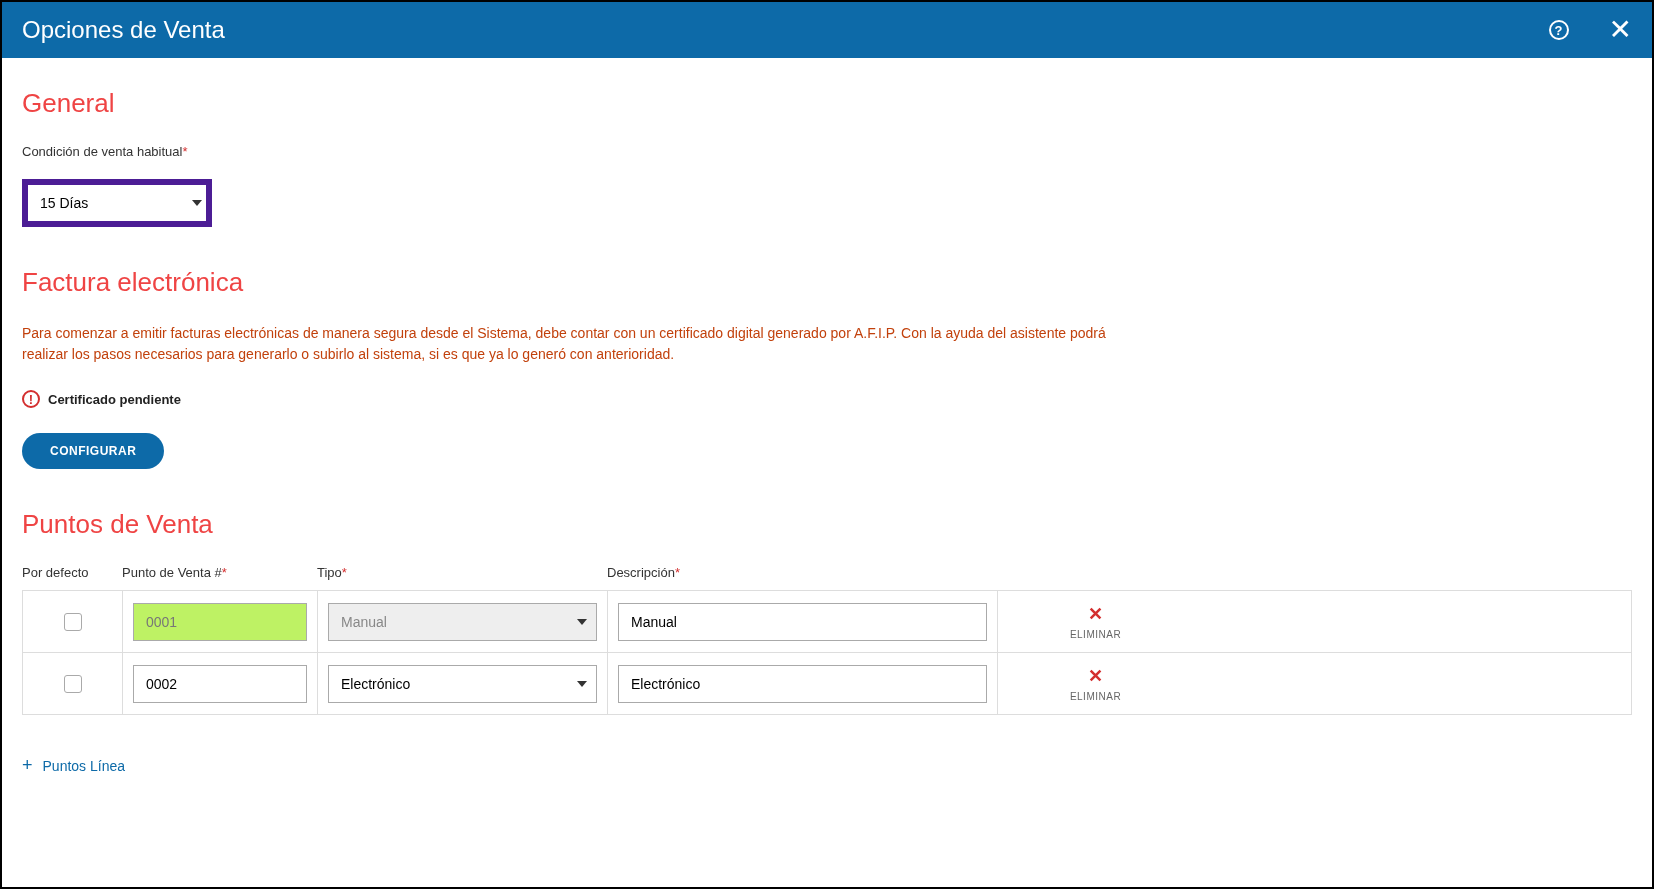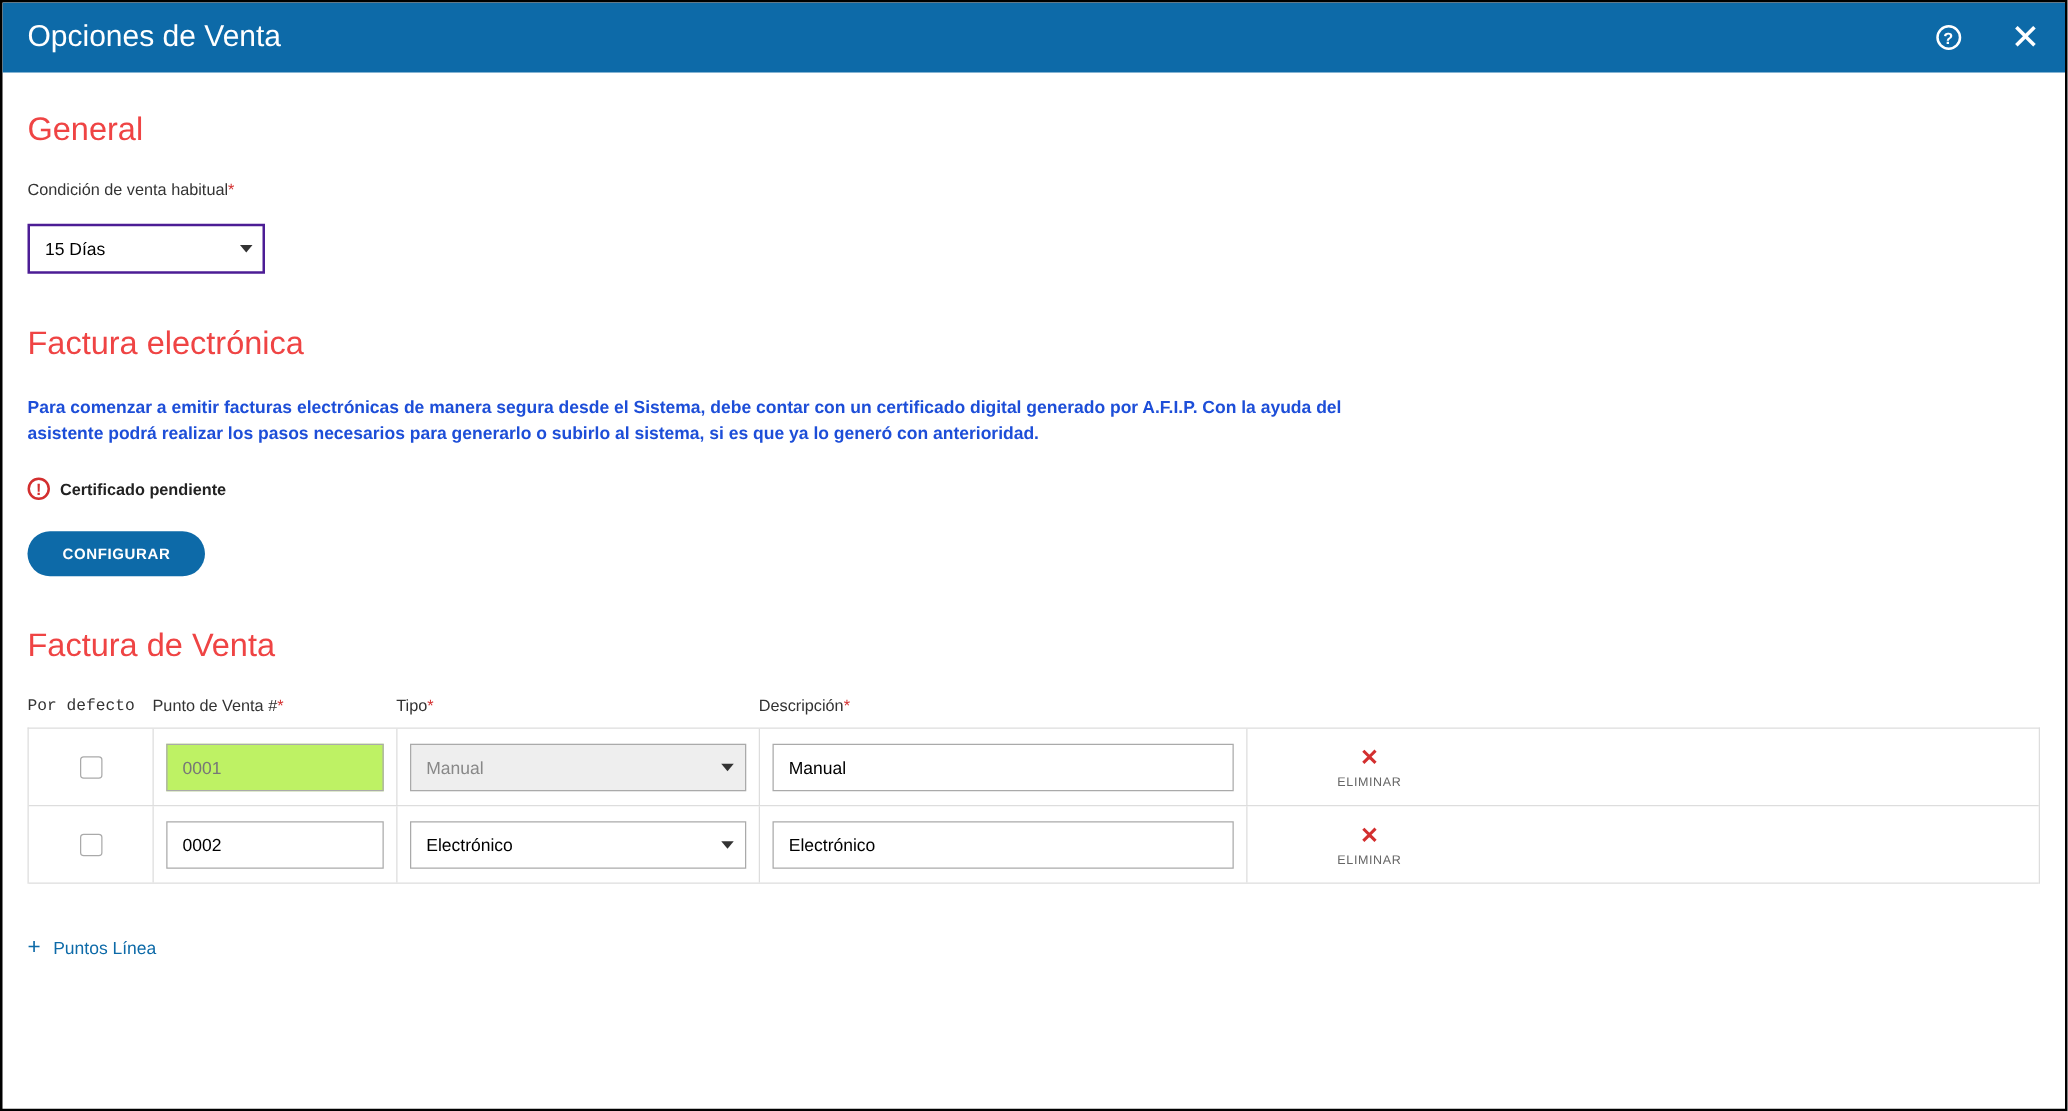--- a/index.html
+++ b/index.html
@@ -70,46 +70,45 @@
       color: #d32f2f;
     }
     .select-wrapper {
       position: relative;
       display: inline-block;
       width: 190px;
     }
     .select-field {
       width: 100%;
       padding: 10px 30px 10px 12px;
-      border: 2px solid #4c1d95;
+      border: 6px solid #4c1d95;
       background: #fff;
       font-size: 14px;
       cursor: pointer;
       appearance: none;
     }
     .select-arrow {
       position: absolute;
       right: 10px;
       top: 50%;
       transform: translateY(-50%);
       pointer-events: none;
       border-left: 5px solid transparent;
       border-right: 5px solid transparent;
       border-top: 6px solid #333;
     }
     .section-spacing {
       margin-top: 40px;
     }
     .description-text {
       font-size: 14px;
-      color: #1d4ed8;
+      color: #c2410c;
       line-height: 1.5;
       max-width: 1100px;
       margin-bottom: 25px;
-      font-weight: bold;
     }
     .warning-row {
       display: flex;
       align-items: center;
       gap: 8px;
       margin-bottom: 25px;
     }
     .warning-icon {
       width: 18px;
       height: 18px;
@@ -139,21 +138,20 @@
       cursor: pointer;
     }
     .table-headers {
       display: flex;
       font-size: 13px;
       color: #333;
       margin-bottom: 10px;
     }
     .col-default {
       width: 100px;
-      font-family: Liberation Mono, monospace;
     }
     .col-number {
       width: 195px;
     }
     .col-type {
       width: 290px;
     }
     .col-desc {
       width: 390px;
     }
@@ -273,21 +271,21 @@
     <div class="section-title">Factura electrónica</div>
     <p class="description-text">Para comenzar a emitir facturas electrónicas de manera segura desde el Sistema, debe contar con un certificado digital generado por A.F.I.P. Con la ayuda del asistente podrá realizar los pasos necesarios para generarlo o subirlo al sistema, si es que ya lo generó con anterioridad.</p>
     <div class="warning-row">
       <div class="warning-icon">!</div>
       <div class="warning-text">Certificado pendiente</div>
     </div>
     <button class="primary-button">CONFIGURAR</button>
   </div>
 
   <div class="section-spacing">
-    <div class="section-title">Factura de Venta</div>
+    <div class="section-title">Puntos de Venta</div>
 
     <div class="table-headers">
       <div class="col-default">Por defecto</div>
       <div class="col-number">
         <span>Punto de Venta #</span><span class="required">*</span>
       </div>
       <div class="col-type">
         <span>Tipo</span><span class="required">*</span>
       </div>
       <div class="col-desc">

